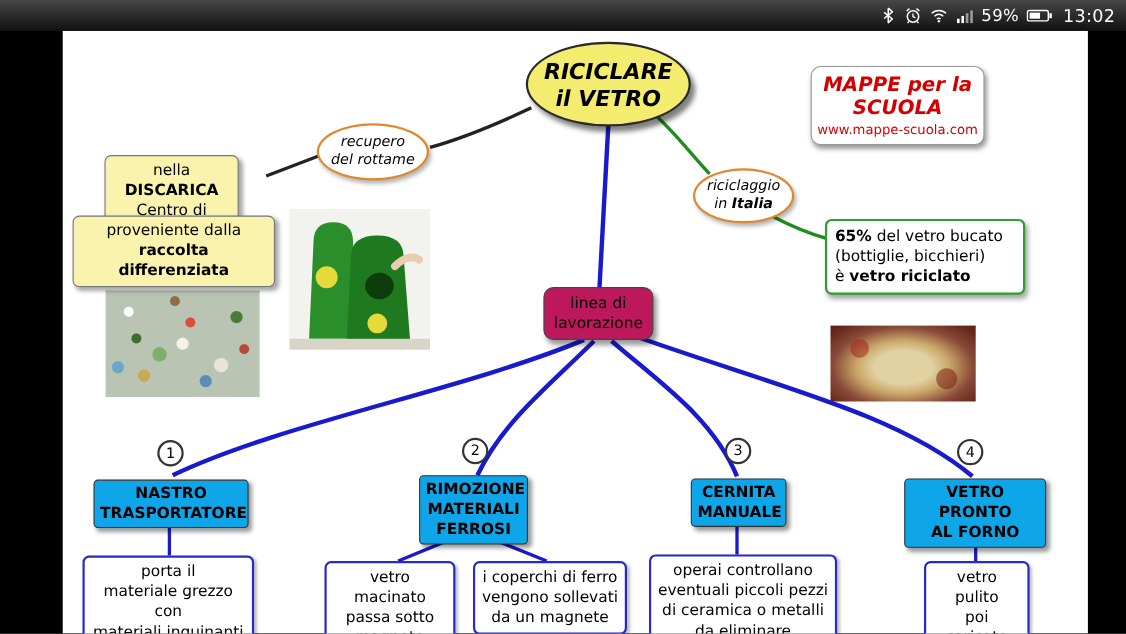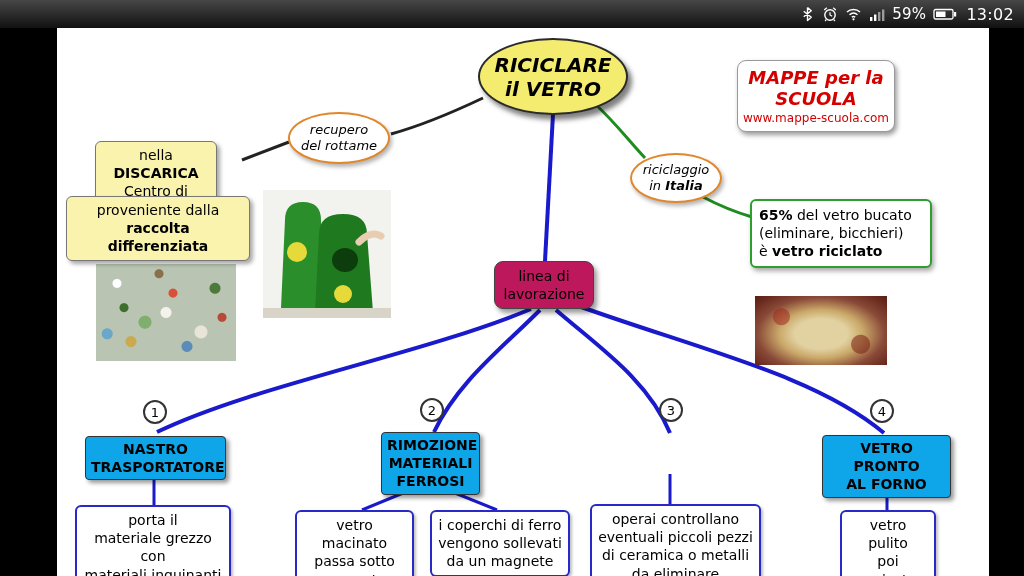--- a/index.html
+++ b/index.html
@@ -191,39 +191,41 @@
 
   <div class="node ellipse n-riciclaggio">
     <div>
       <span>riciclaggio</span><br>
       <span>in </span><b>Italia</b>
     </div>
   </div>
 
   <div class="node n-fact">
     <b>65%</b><span> del vetro bucato</span><br>
-    <span>(eliminare, bicchieri)</span><br>
+    <span>(bottiglie, bicchieri)</span><br>
     <span>è </span><b>vetro riciclato</b>
   </div>
 
   <div class="node n-linea">
     <span>linea di</span><br>
     <span>lavorazione</span>
   </div>
 
   <div class="node numcircle c1">1</div>
   <div class="node numcircle c2">2</div>
   <div class="node numcircle c3">3</div>
   <div class="node numcircle c4">4</div>
 
   <div class="node stepbox s1">NASTRO
 TRASPORTATORE</div>
   <div class="node stepbox s2">RIMOZIONE
 MATERIALI
 FERROSI</div>
+  <div class="node stepbox s3">CERNITA
+MANUALE</div>
   <div class="node stepbox s4">VETRO PRONTO
 AL FORNO</div>
 
   <div class="node descbox d1">porta il
 materiale grezzo con
 materiali inquinanti</div>
   <div class="node descbox d2a">vetro macinato
 passa sotto
 magnete</div>
   <div class="node descbox d2b">i coperchi di ferro

